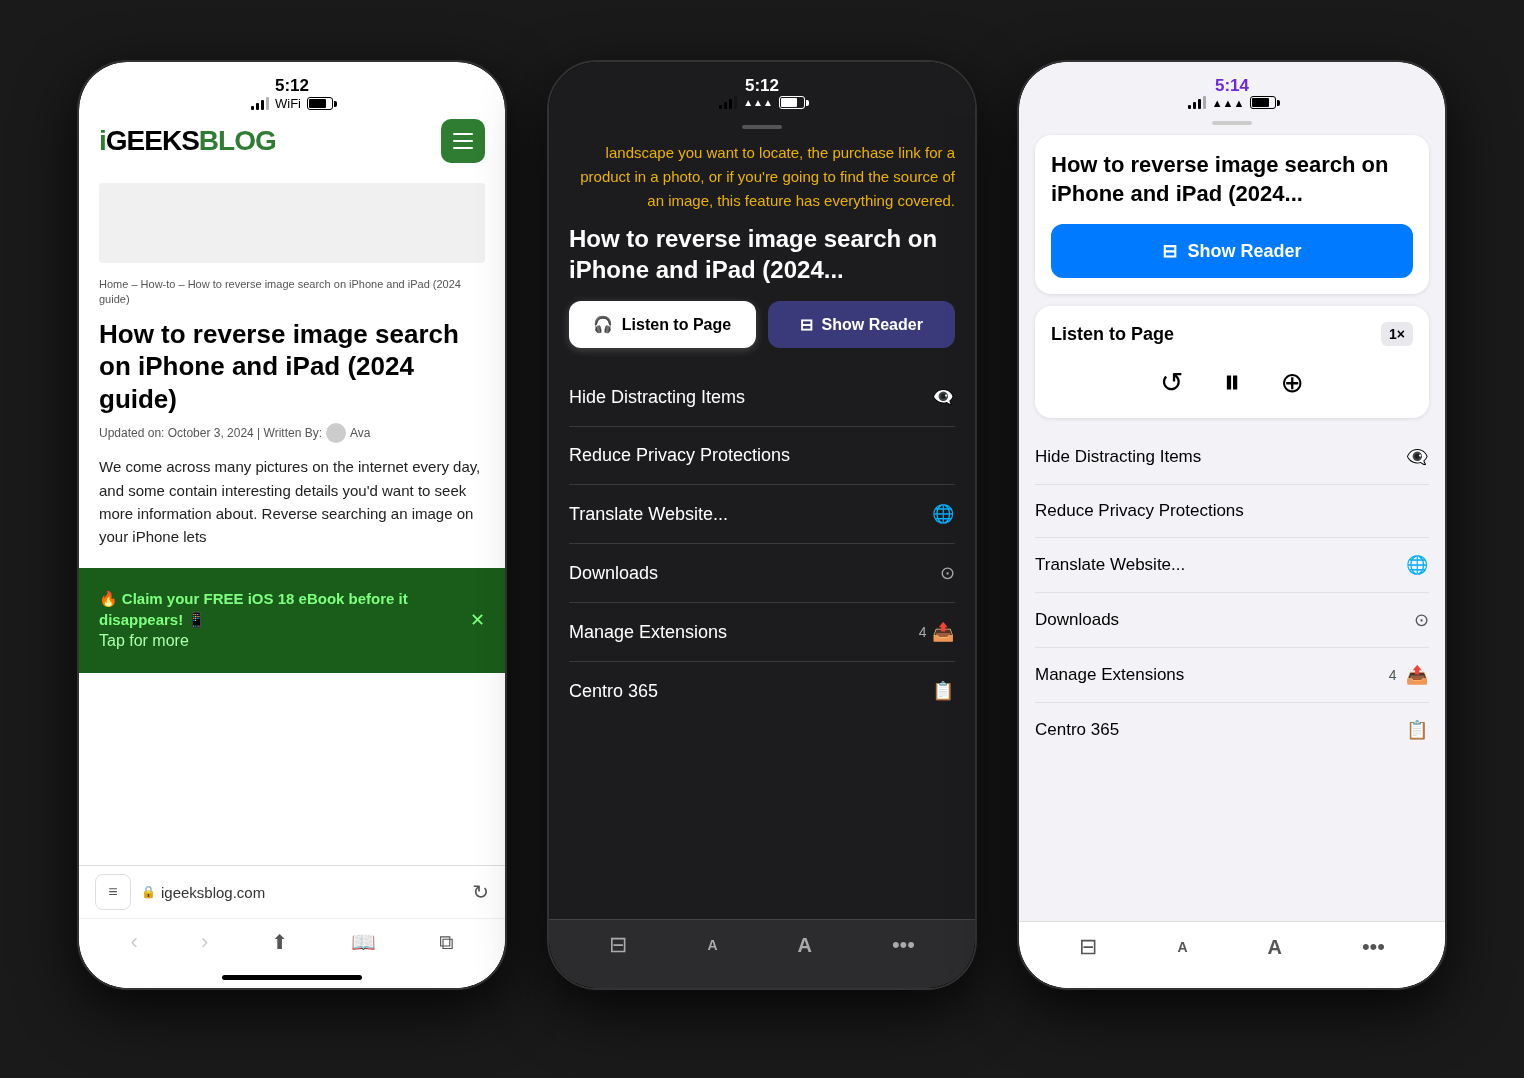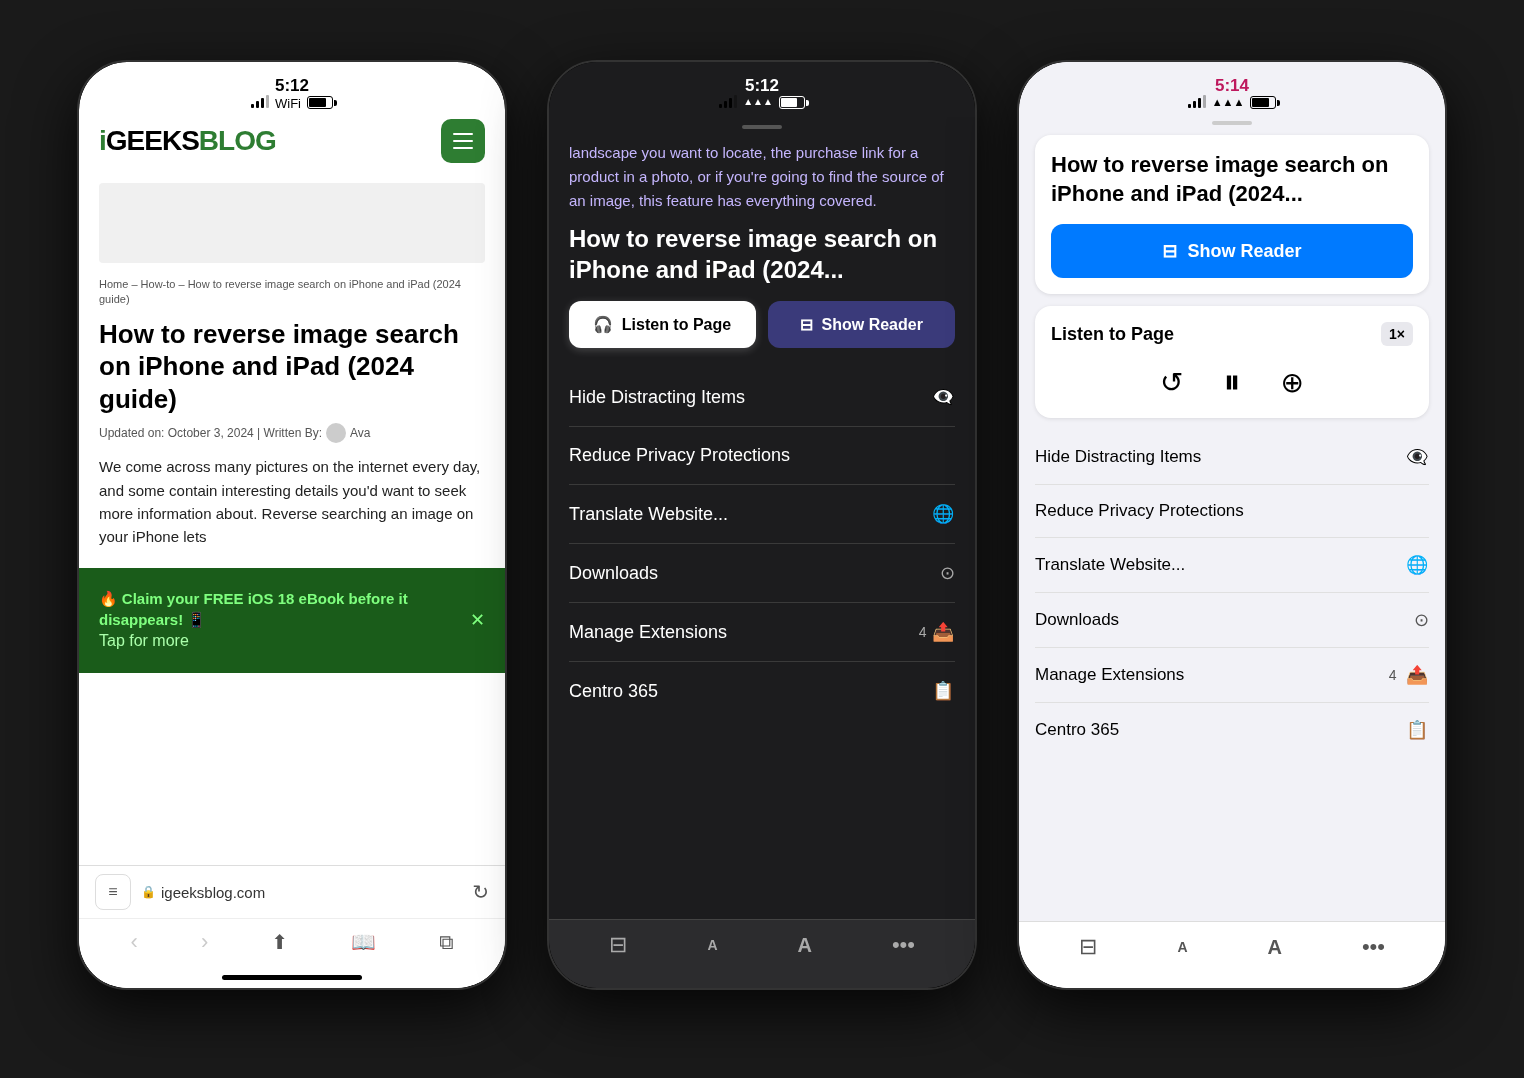--- a/index.html
+++ b/index.html
@@ -54,20 +54,21 @@
       z-index: 10;
       flex-direction: column;
     }
     .status-time {
       font-size: 17px;
       font-weight: 600;
       color: #000;
     }
     .status-icons {
       display: flex;
+      align-items: center;
       gap: 6px;
     }
     .signal-bars {
       display: flex;
       align-items: flex-end;
       gap: 2px;
       height: 12px;
     }
     .signal-bars span {
       background: #000;
@@ -283,24 +284,25 @@
     }
     .phone2 .status-time { color: #fff; }
     .phone2 .signal-bars span { background: #fff; }
     .phone2 .wifi-icon { color: #fff; }
     .phone2 .battery-icon { border-color: #fff; }
     .phone2 .battery-icon::after { background: #fff; }
     .phone2 .battery-fill { background: #fff; }
 
     .phone2-article {
       padding: 0 20px;
-      color: #c4b5fd;
+      color: #eab308;
       font-size: 15px;
       line-height: 1.6;
       margin-bottom: 10px;
+      text-align: right;
     }
     .phone2-divider {
       width: 40px;
       height: 4px;
       background: #555;
       border-radius: 2px;
       margin: 8px auto 12px;
     }
     .phone2-heading {
       font-size: 24px;
@@ -658,21 +660,21 @@
         <span class="toolbar-btn-text" style="font-size:20px;">A</span>
         <span class="toolbar-btn">•••</span>
       </div>
     </div>
   </div>
 
   <div class="phone phone3">
     <div class="phone-screen">
 
       <div class="status-bar" style="background:#f2f2f7;">
-        <span class="status-time" style="color:#be185d;">5:14</span>
+        <span class="status-time" style="color:#6d28d9;">5:14</span>
         <div class="status-icons">
           <div class="signal-bars">
             <span></span>
               <span></span>
               <span></span>
               <span></span>
           </div>
           <span class="wifi-icon" style="font-size:11px;color:#000;">▲▲▲</span>
           <div class="battery-icon" style="border-color:#000;">
             <div class="battery-fill" style="background:#000;"></div>

